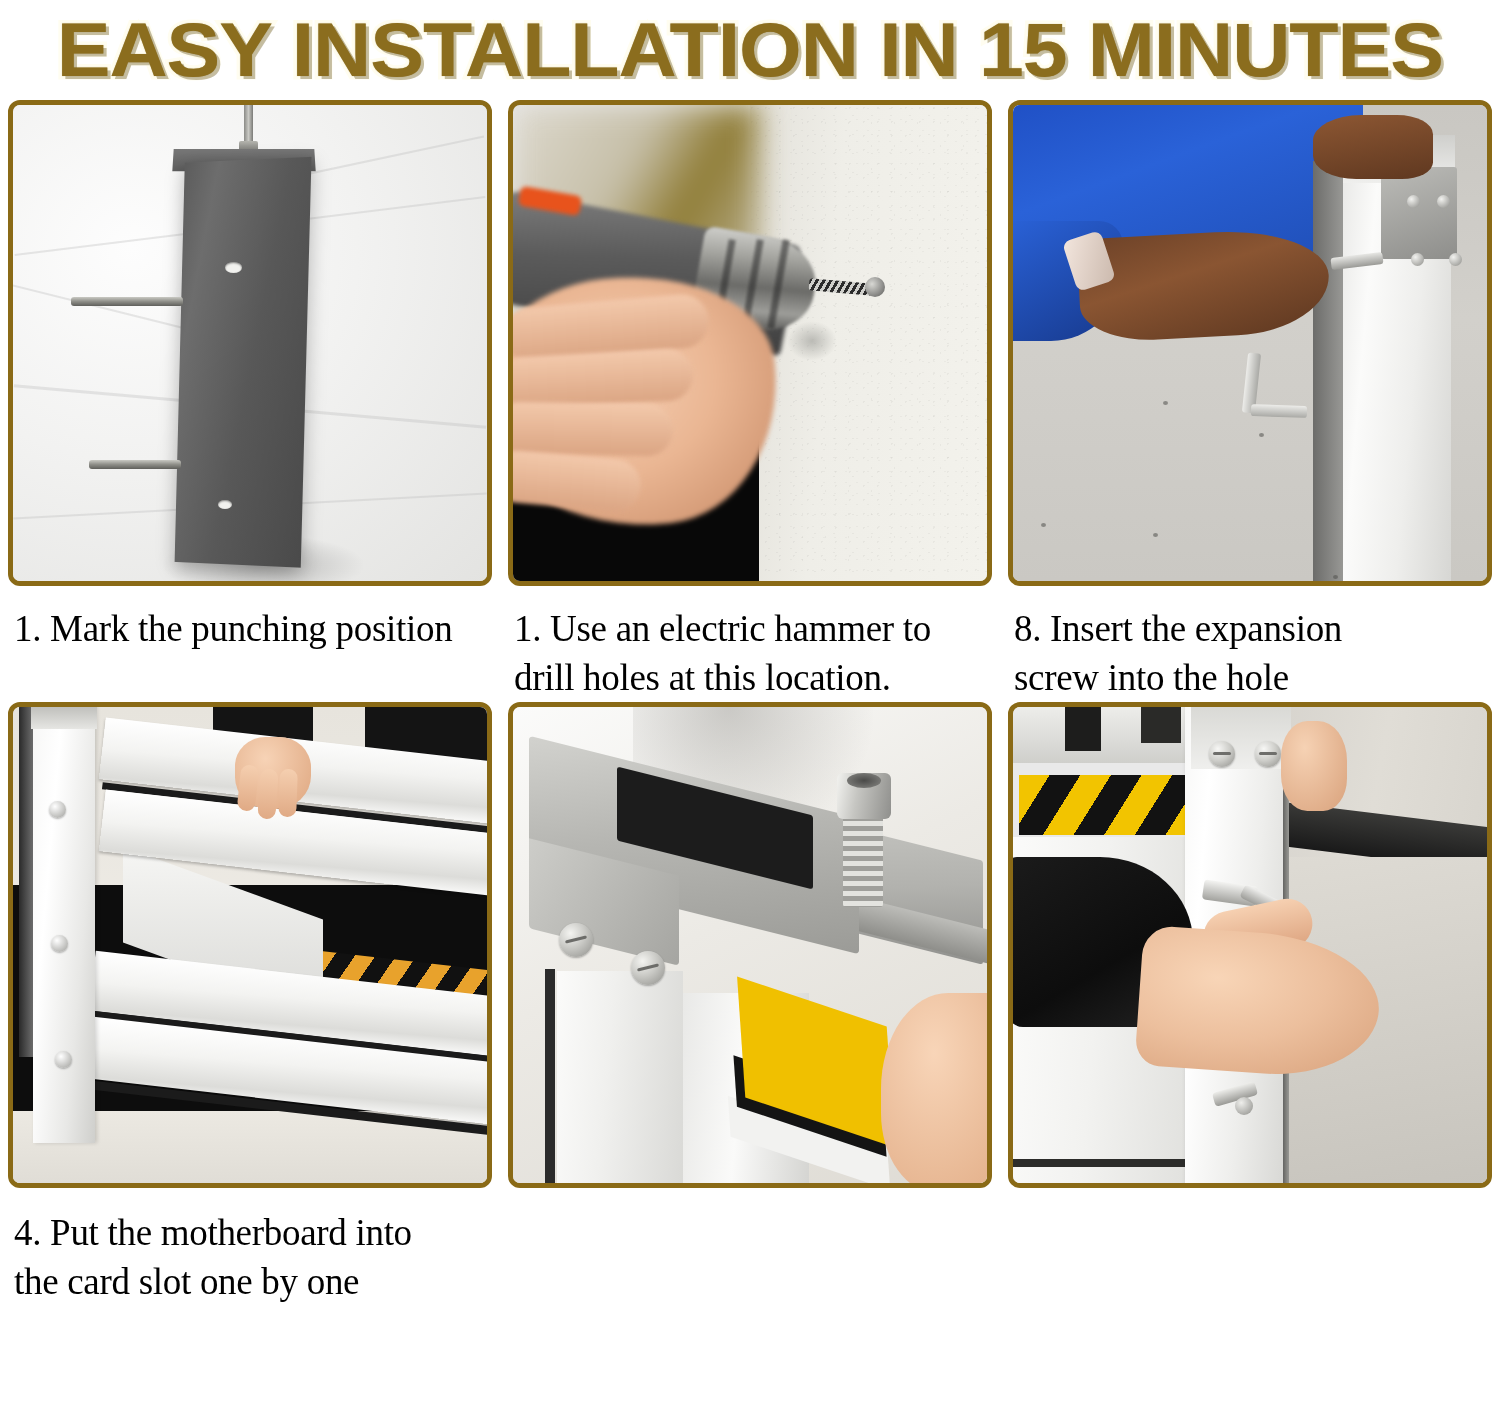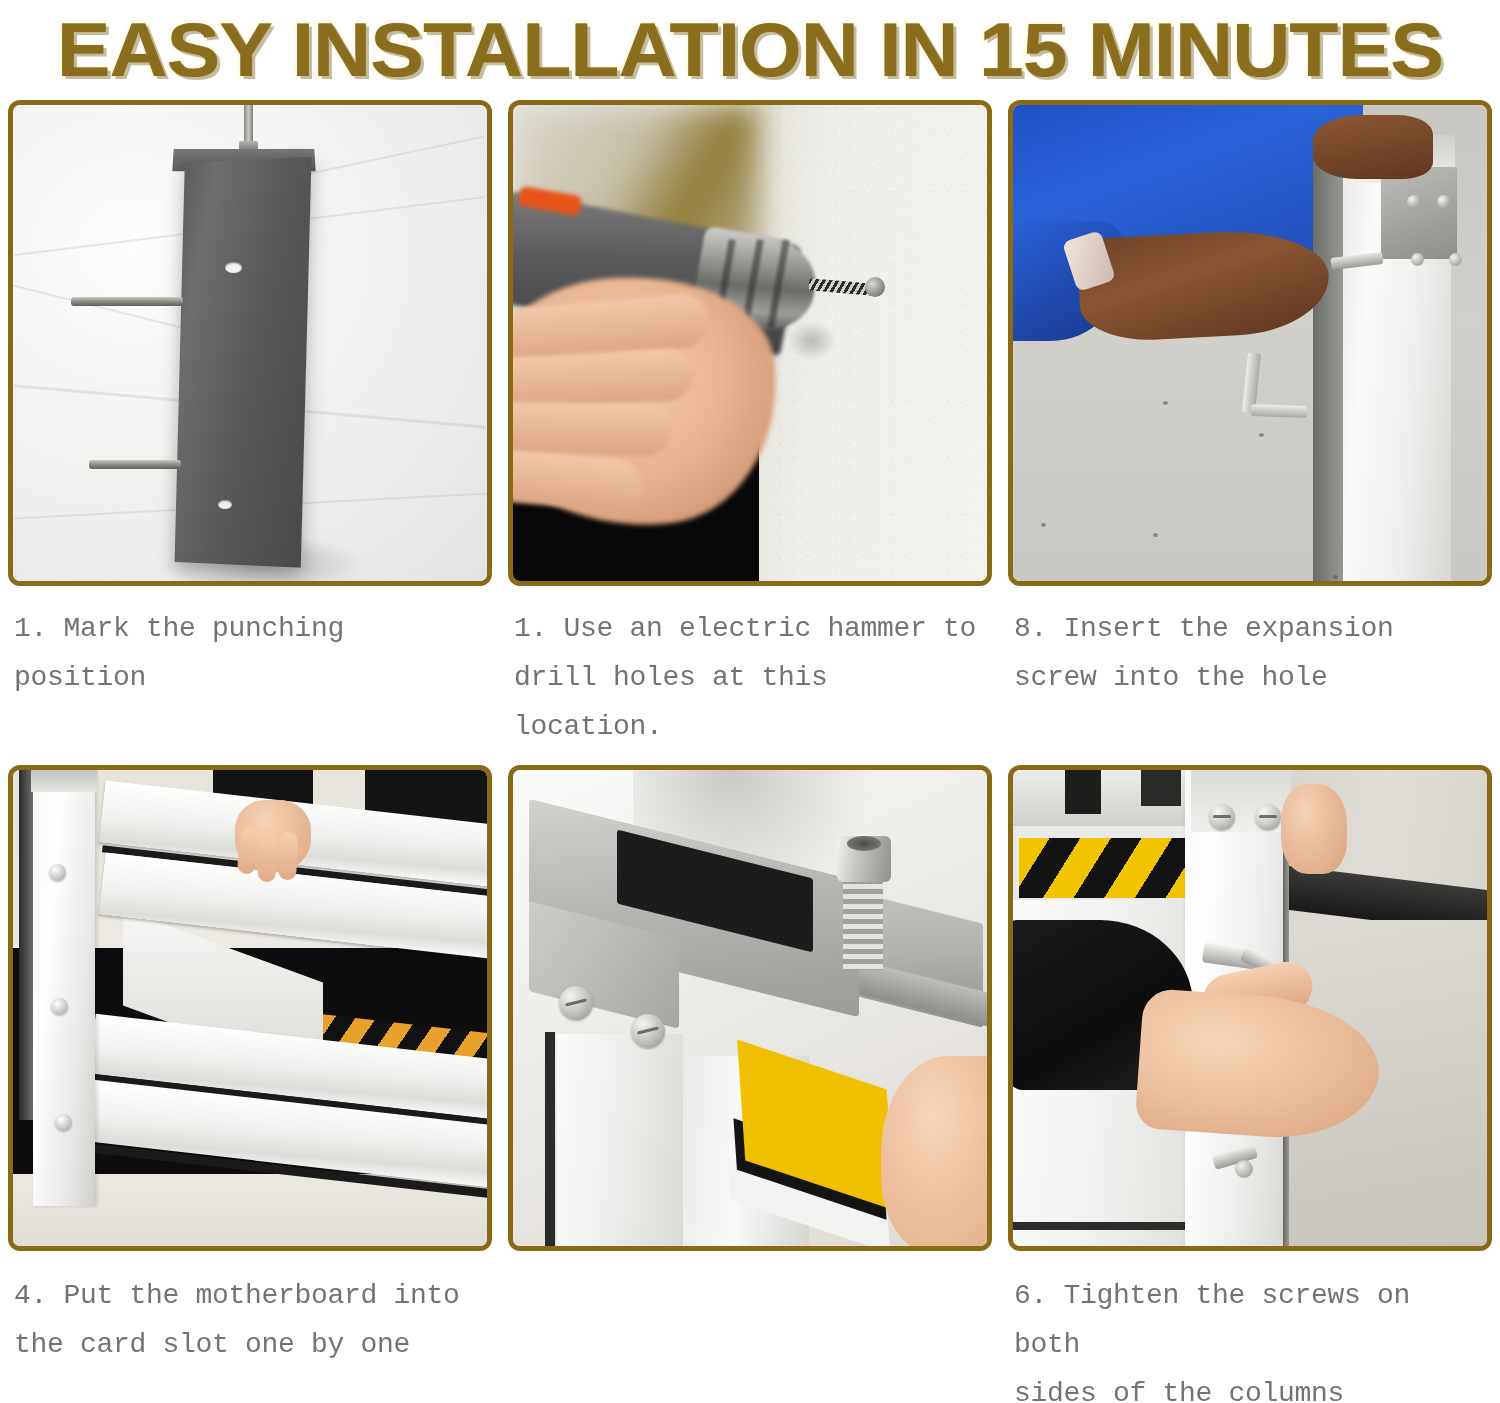--- a/index.html
+++ b/index.html
@@ -45,45 +45,45 @@
   
   .grid {
     width: 1500px;
     padding: 0 8px;
     box-sizing: border-box;
     display: grid;
     grid-template-columns: 484px 484px 484px;
     grid-column-gap: 16px;
     grid-row-gap: 0px;
   }
-  .row2 { margin-top: 14px; }
+  .row2 { }
 
   .step { width: 484px; }
 
   .photo-frame {
     width: 484px;
     height: 486px;
     box-sizing: border-box;
     border: 5px solid #8a6a16;
     border-radius: 12px;
     overflow: hidden;
     background: #e9e9e9;
     position: relative;
   }
   .photo {
     position: absolute;
     inset: 0;
     overflow: hidden;
   }
 
   .caption {
-    font-family: Liberation Mono, monospace;
-    font-size: 28px;
+    font-family: Liberation Serif, serif;
+    font-size: 37px;
     line-height: 49px;
-    color: #737373;
+    color: #000000;
     font-weight: 500;
     letter-spacing: -0.3px;
     padding: 18px 4px 0 6px;
     white-space: pre-line;
   }
   .caption-row2 { padding-top: 20px; }
 
   
   .p1-bg {
     position: absolute; inset: 0;
@@ -777,16 +777,14 @@
         <div class="p6-hand-top"></div>
         <div class="p6-sleeve"></div>
         <div class="p6-wrench-head"></div>
         <div class="p6-wrench-arm"></div>
         <div class="p6-thumb"></div>
         <div class="p6-hand"></div>
         <div class="p6-lowscr"></div>
         <div class="p6-lowscr2"></div>
       </div>
     </div>
-    <div class="caption caption-row2">6. Tighten the screws on both
-sides of the columns</div>
   </div>
 </div>
 
 </body></html>

